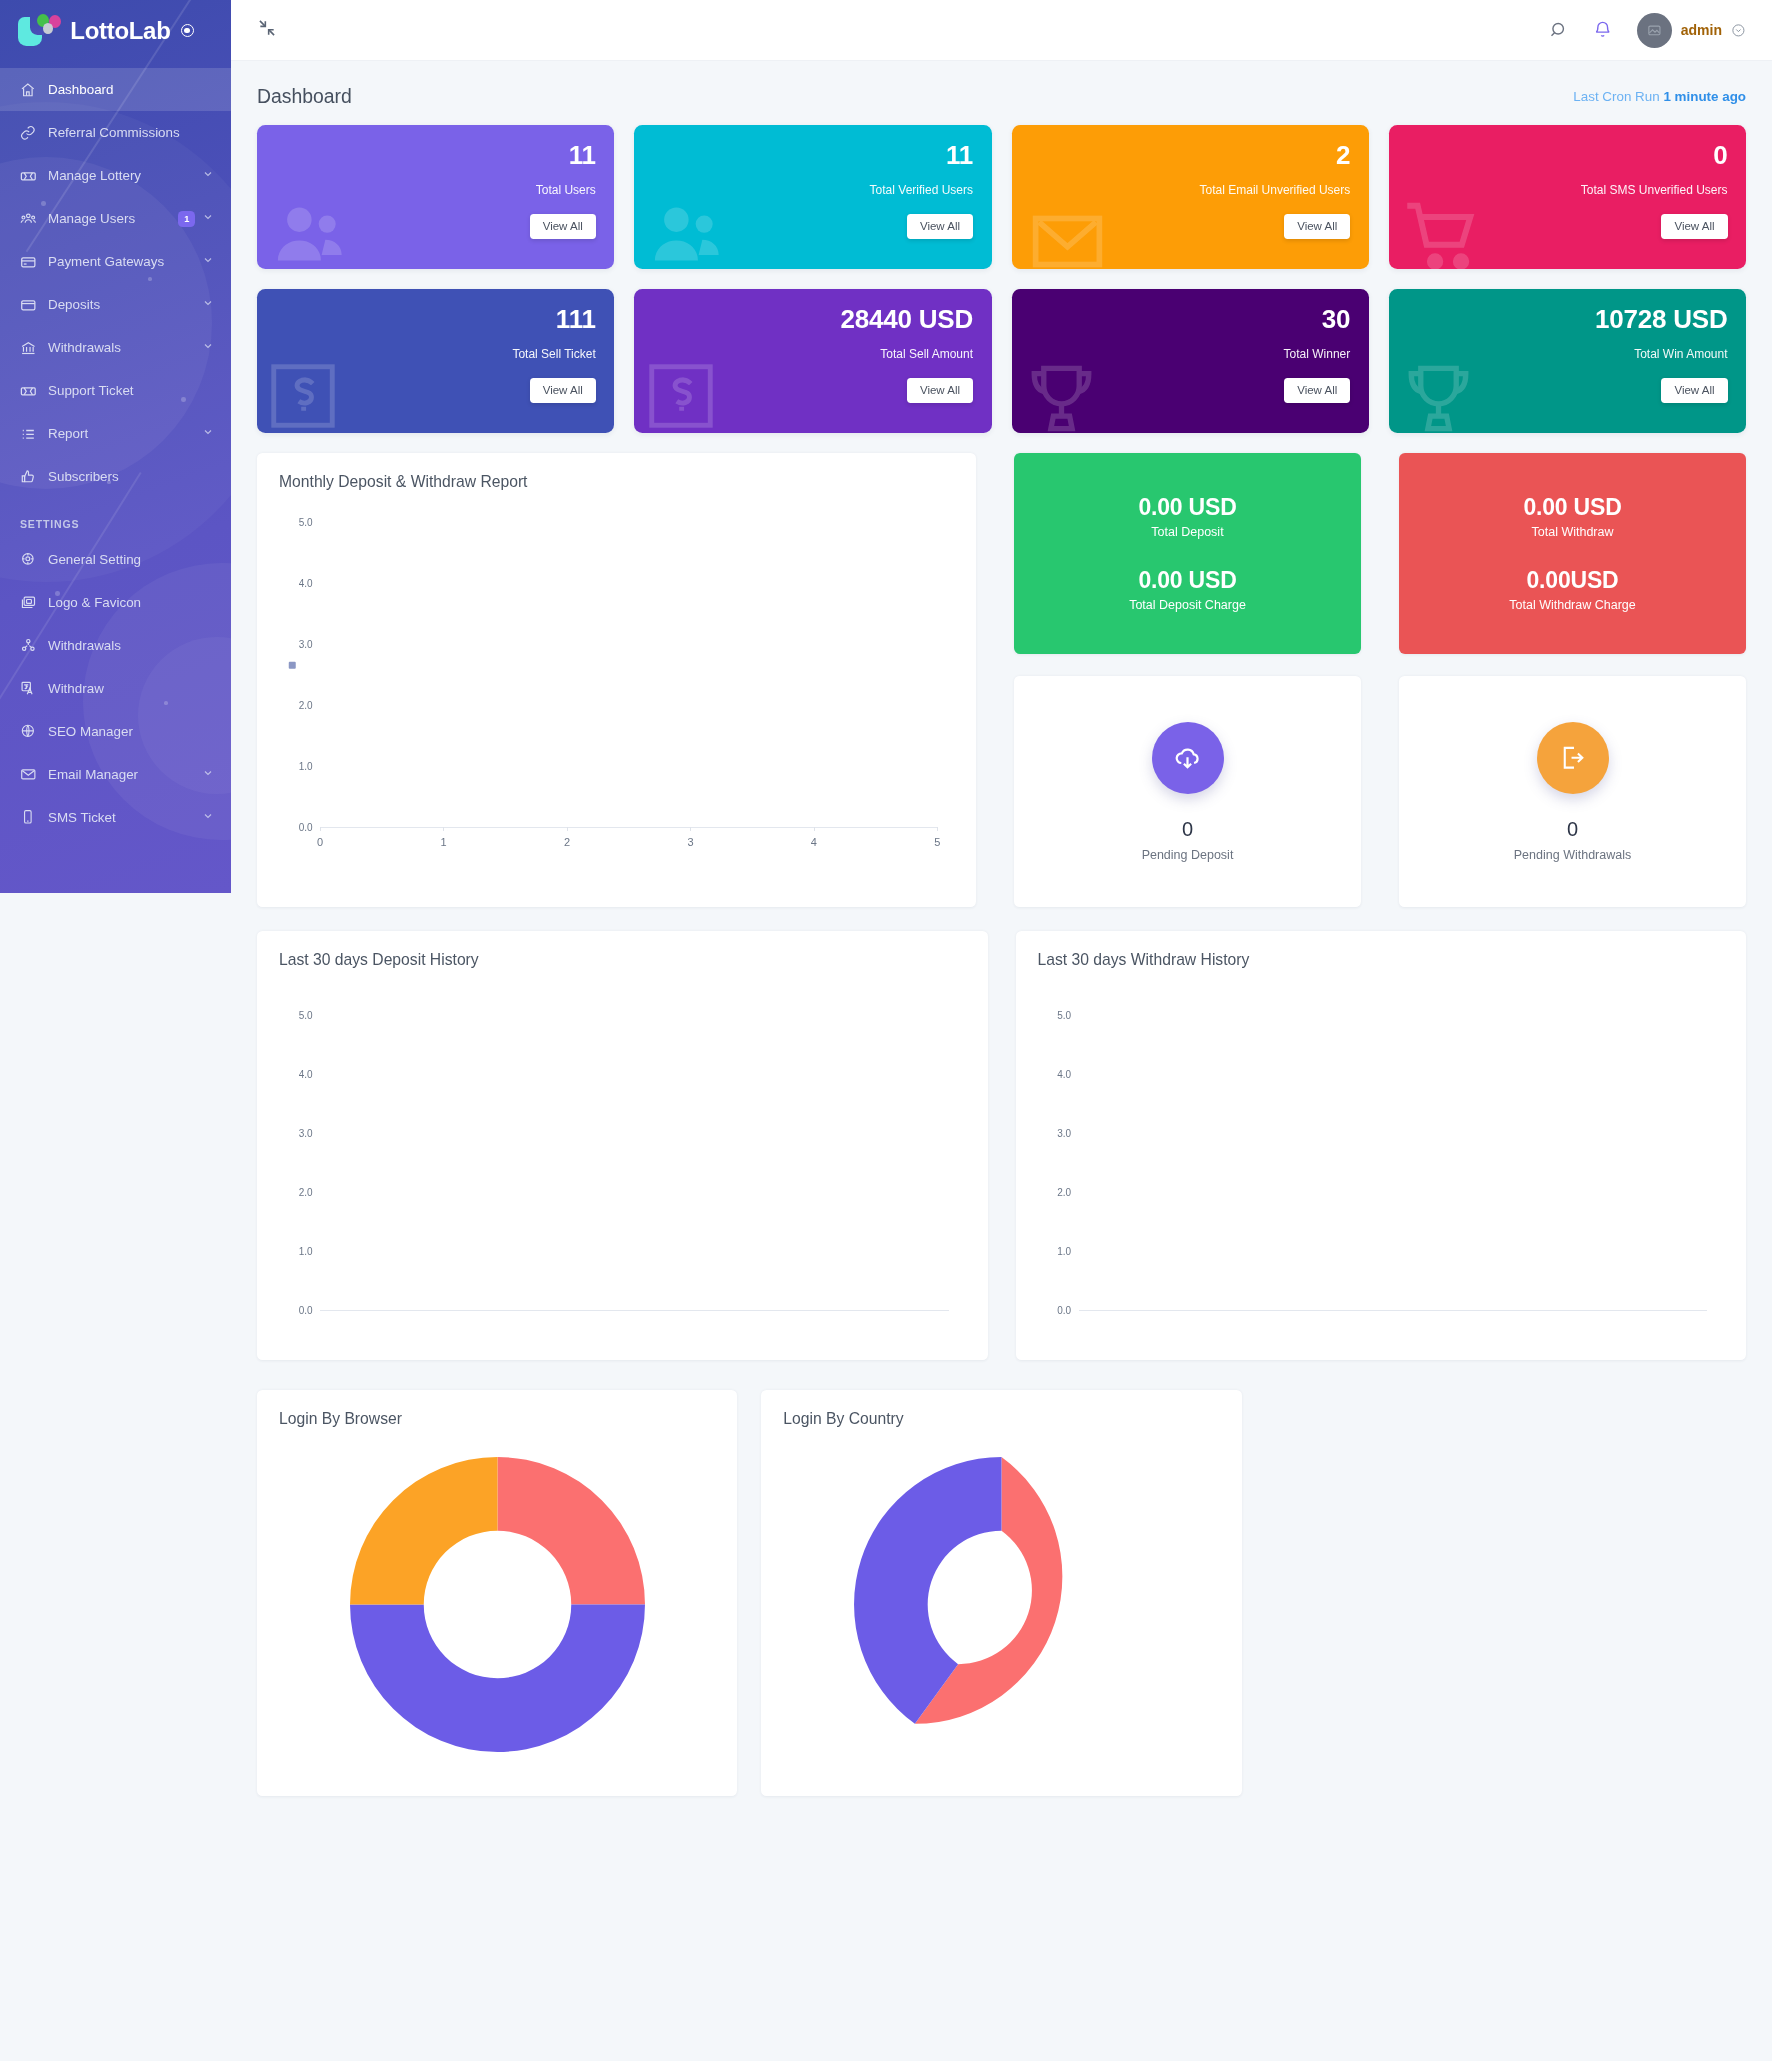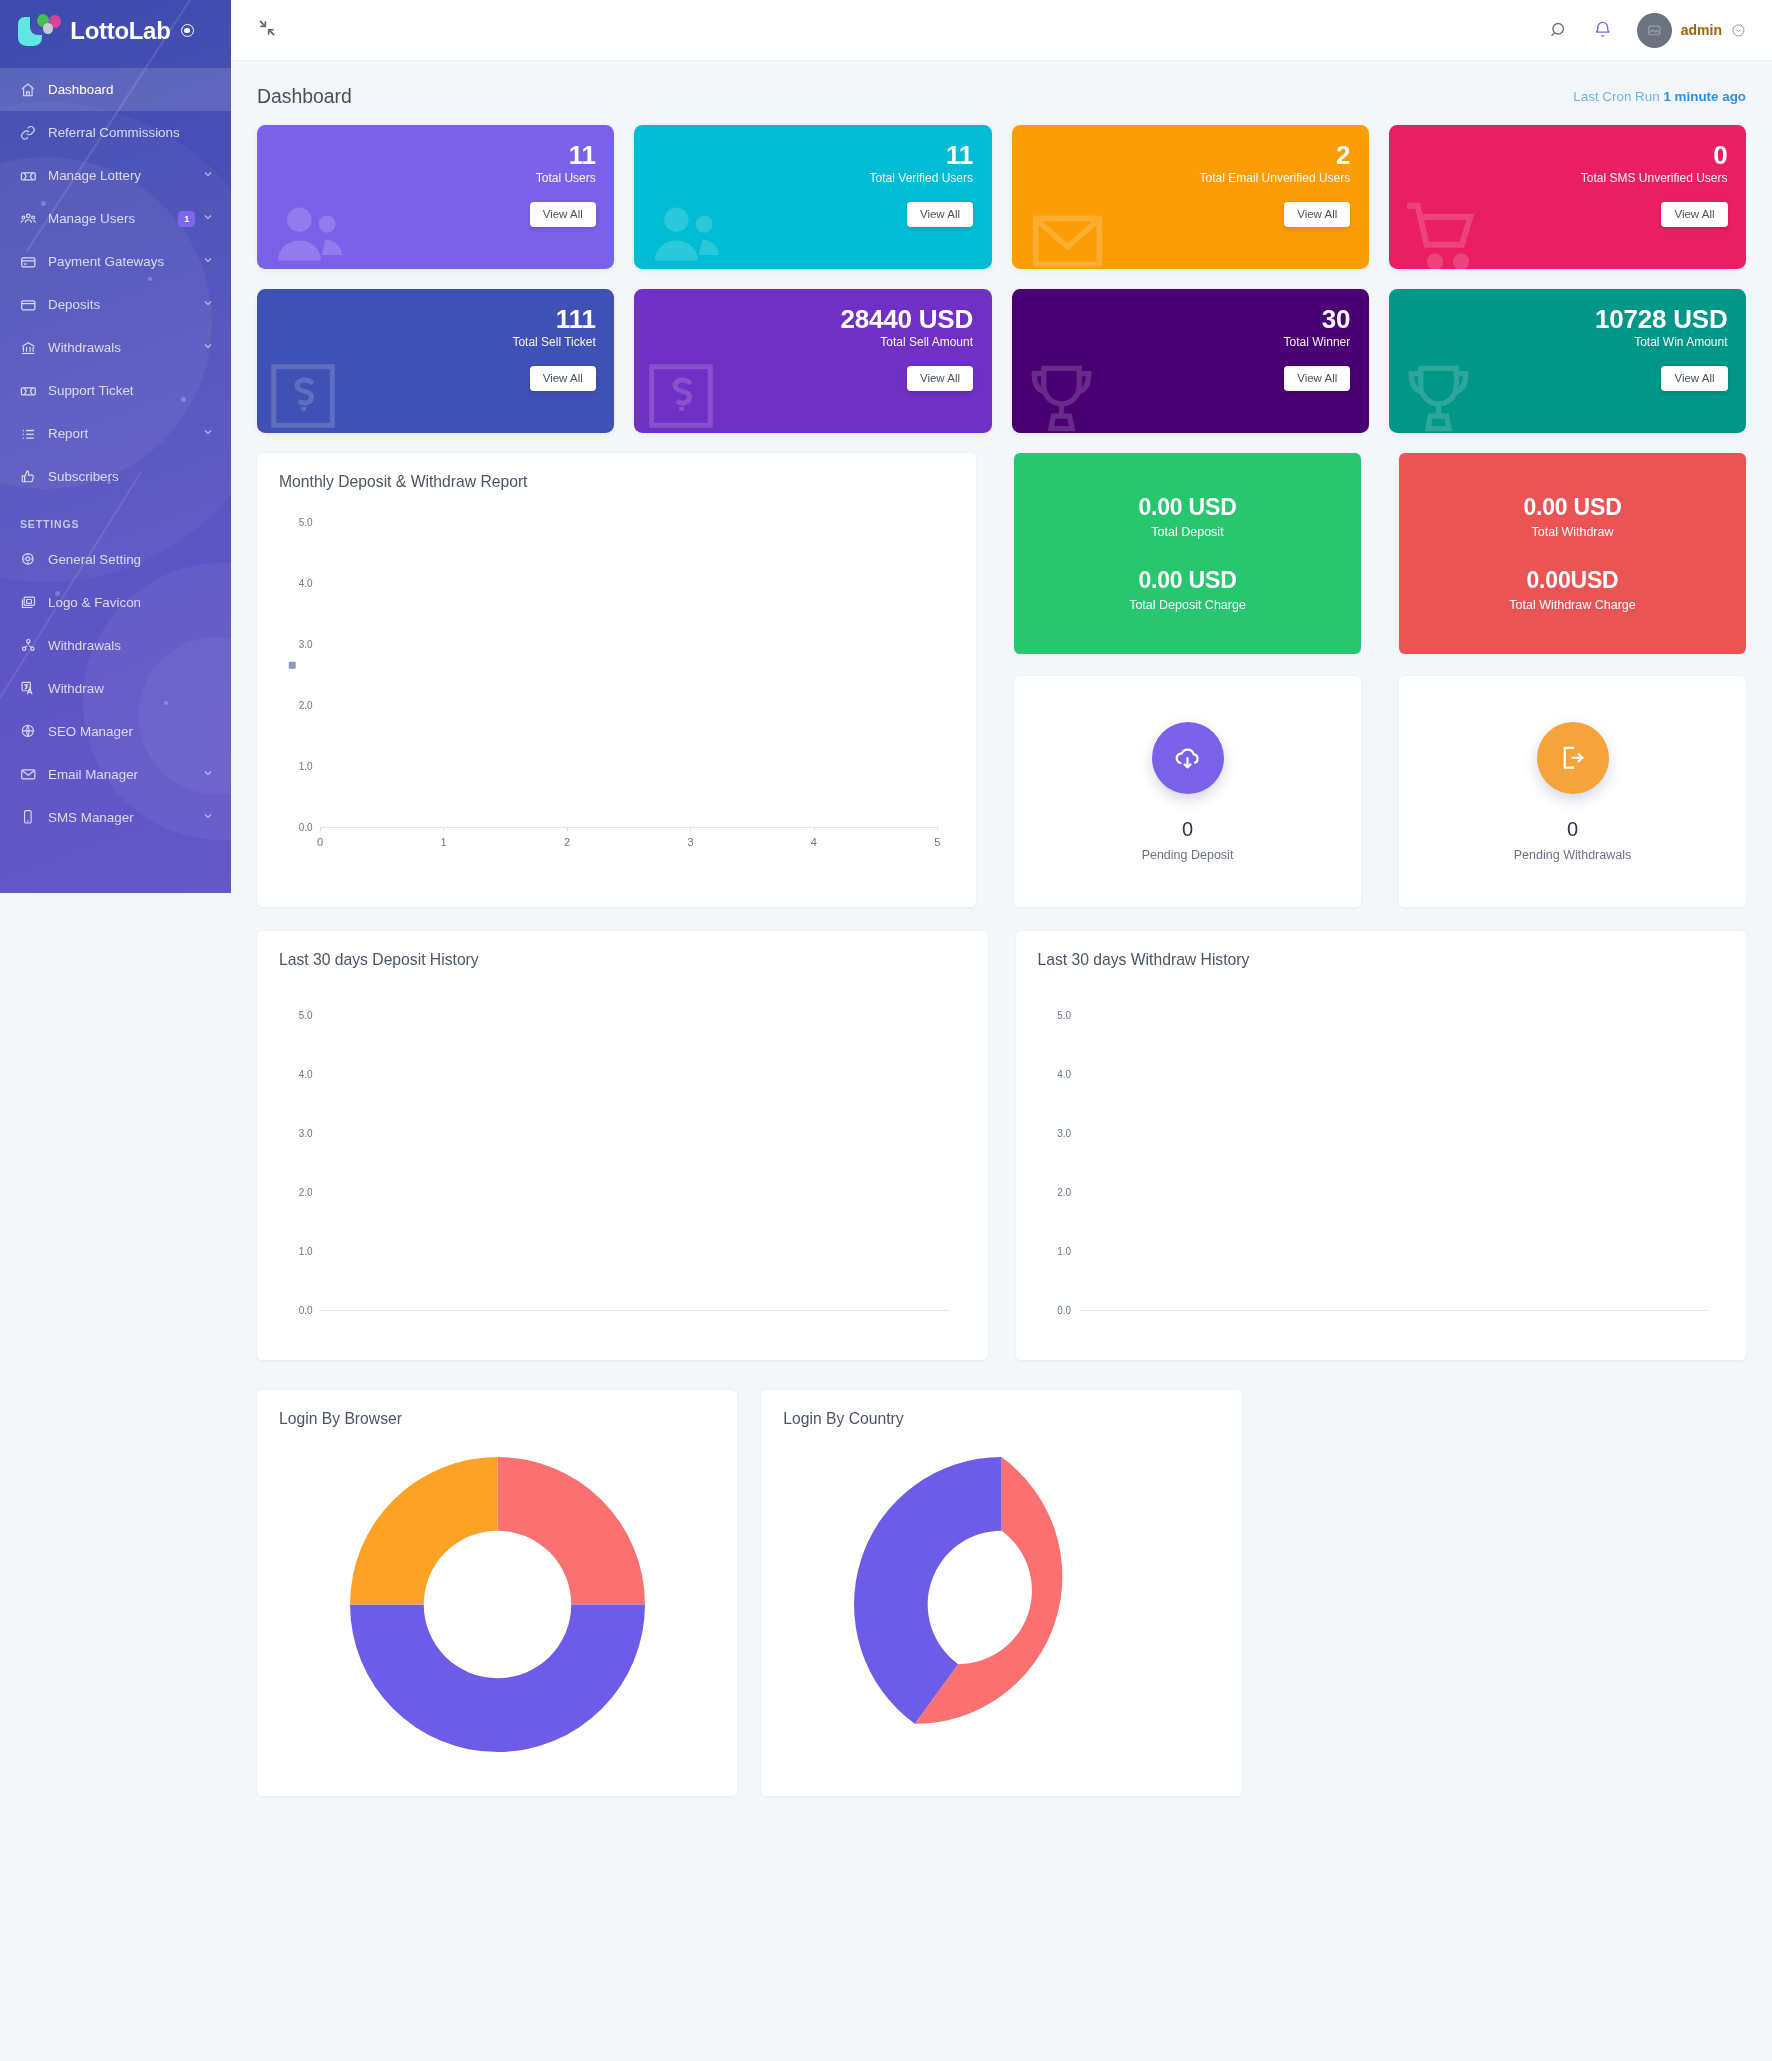--- a/index.html
+++ b/index.html
@@ -110,21 +110,21 @@
   .stat-grid {
     display: grid; grid-template-columns: repeat(4, 1fr); gap: 20px; margin-bottom: 20px;
   }
   .stat-card {
     position: relative; border-radius: 8.3px; height: 144px; overflow: hidden;
     padding: 16.6px 18.5px; color: #fff; display: flex; flex-direction: column;
     align-items: flex-end; justify-content: flex-start;
     box-shadow: 0 1.8px 5.5px rgba(40,50,80,.07);
   }
   .stat-value { font-size: 26px; font-weight: 600; line-height: 1.15; letter-spacing: -0.2px; text-align: right; }
-  .stat-label { font-size: 12px; opacity: .95; margin-top: 0; }
+  .stat-label { font-size: 12px; opacity: .95; margin-top: 12px; }
   .stat-btn {
     margin-top: 16.6px; background: #fff; color: #4a525f; border: none;
     font-size: 11.5px; padding: 6.5px 13px; border-radius: 3.7px; cursor: pointer;
     box-shadow: 0 1.8px 4.6px rgba(0,0,0,.12); font-family: inherit;
   }
   .stat-bg {
     position: absolute; left: 9.2px; bottom: -13px; opacity: .17; pointer-events: none;
   }
 
   
@@ -435,21 +435,21 @@
         </span>
       </div>
 
       <div class="nav-item">
         <span class="nav-icon">
           <svg width="15.7" height="15.7" viewBox="0 0 24 24" fill="none" stroke="currentColor" stroke-width="1.7">
               <rect x="7" y="2.5" width="10" height="19" rx="2"></rect>
               <path d="M11 18.5h2"></path>
             </svg>
         </span>
-        <span class="nav-label">SMS Manager</span>
+        <span class="nav-label">SMS Ticket</span>
         <span class="caret">
           <svg width="12" height="12" viewBox="0 0 24 24" fill="none" stroke="currentColor" stroke-width="2.4">
               <path d="M6 9l6 6 6-6"></path>
             </svg>
         </span>
       </div>
 
     </nav>
   </aside>
 

